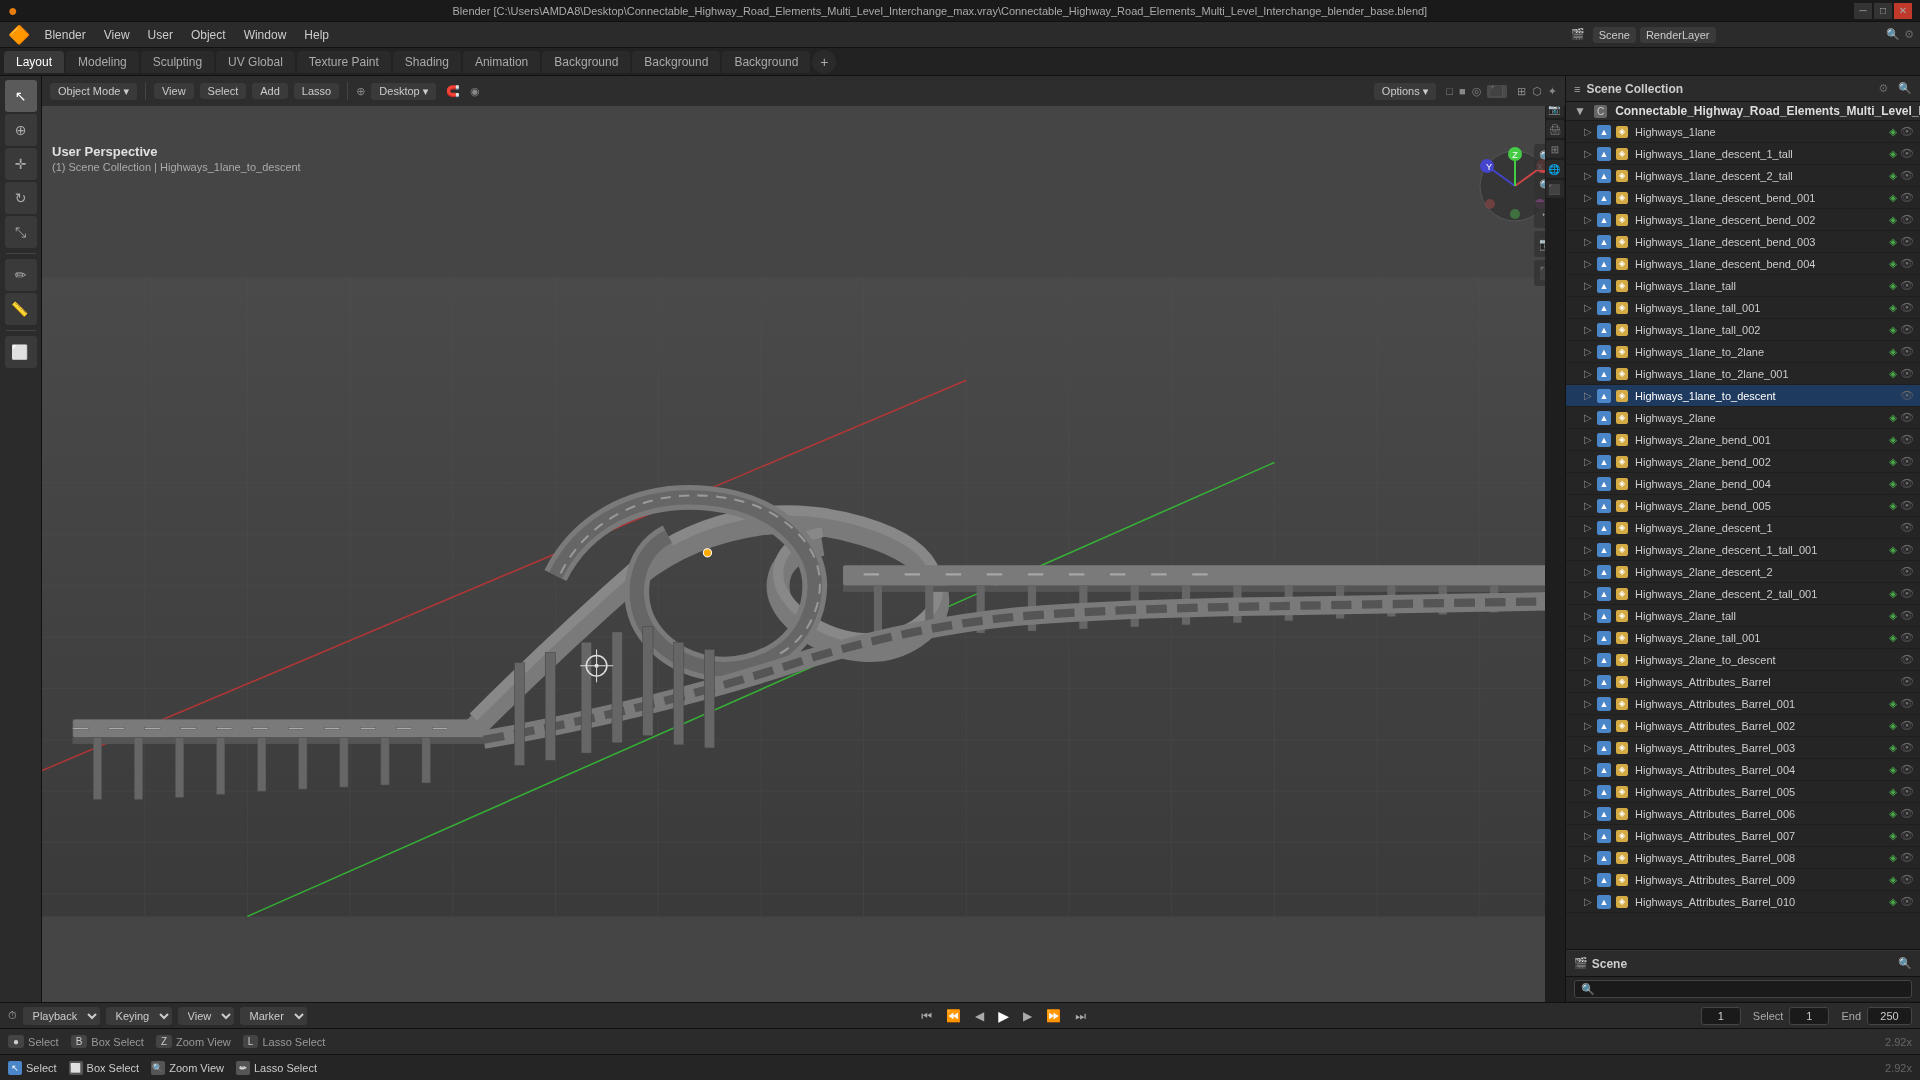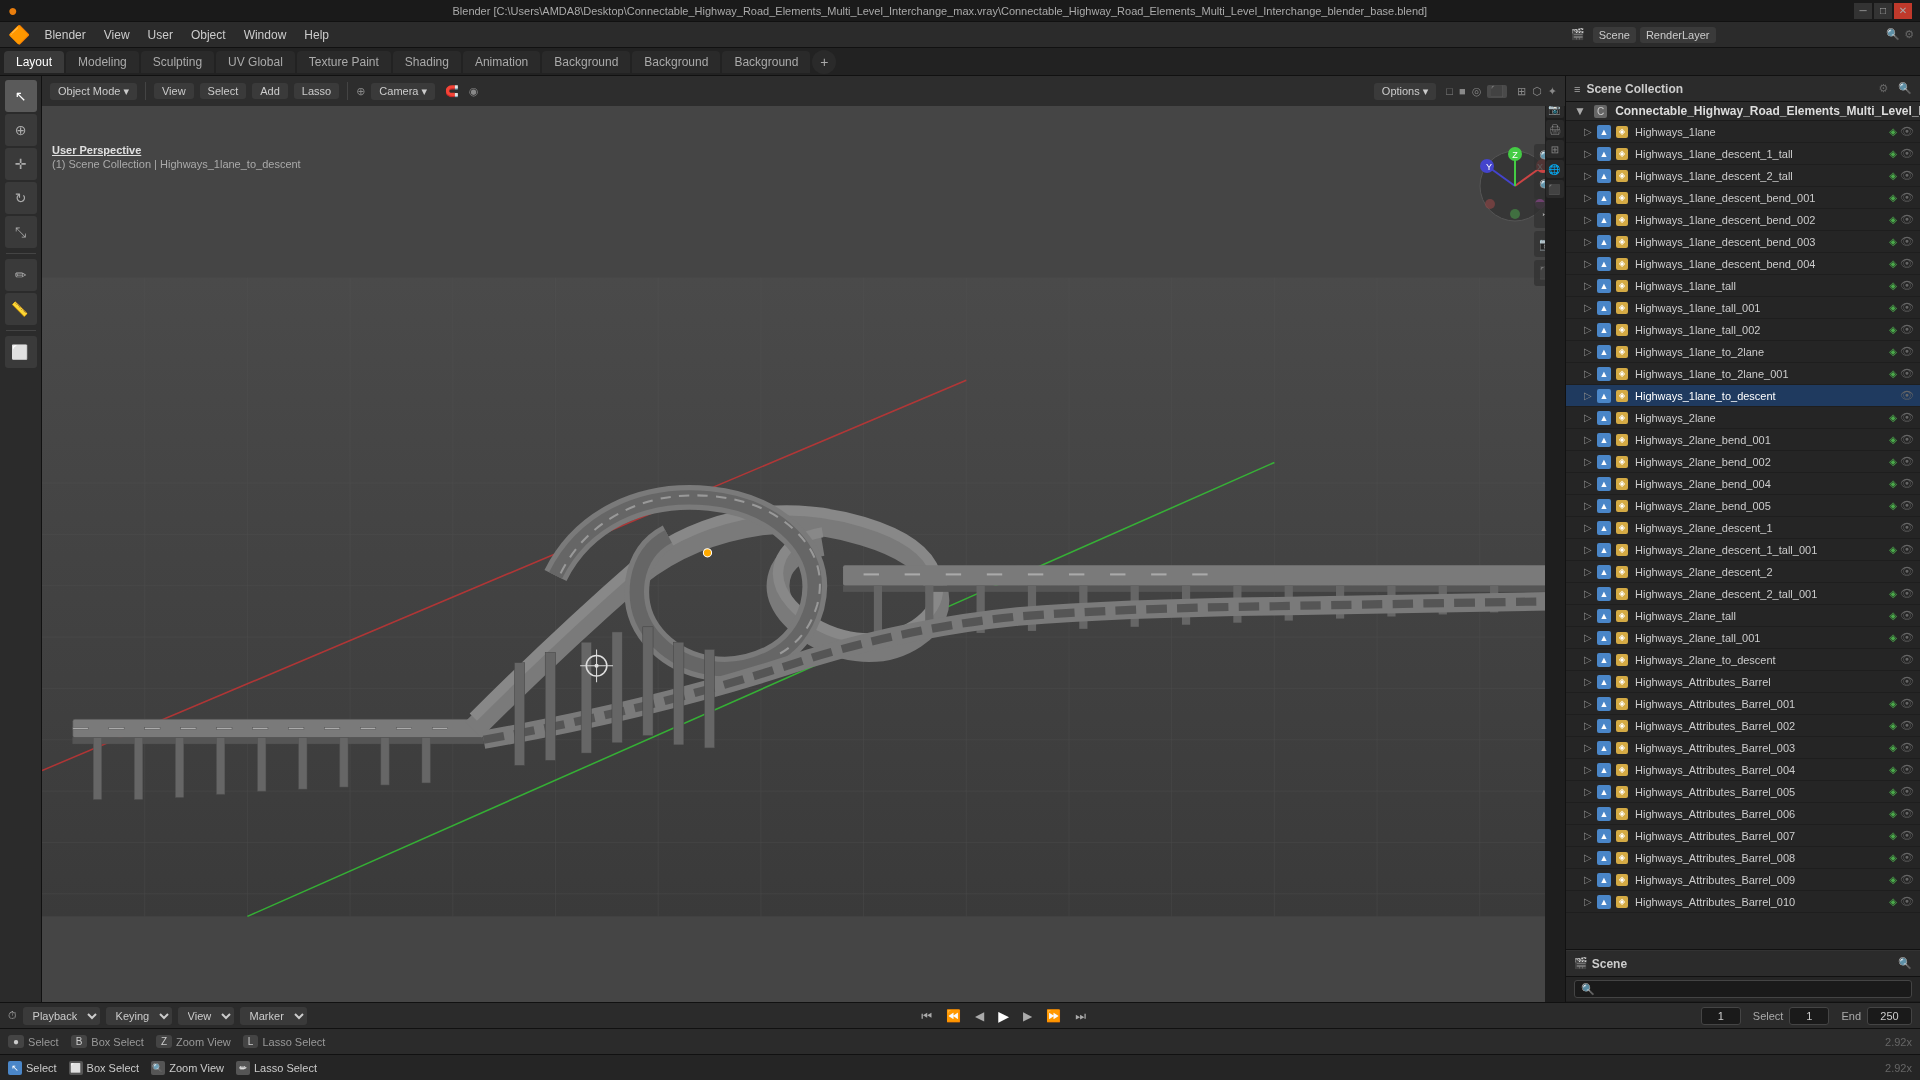--- a/index.html
+++ b/index.html
@@ -535,21 +535,21 @@
 
   <div id="viewport-header">
     <button class="vp-header-btn">Object Mode ▾</button>
     <div class="vp-header-sep"></div>
     <button class="vp-header-btn">View</button>
     <button class="vp-header-btn">Select</button>
     <button class="vp-header-btn">Add</button>
     <button class="vp-header-btn">Lasso</button>
     <div class="vp-header-sep"></div>
     <span style="font-size:11px; color:#888;">⊕</span>
-    <button class="vp-header-btn">Camera ▾</button>
+    <button class="vp-header-btn">Desktop ▾</button>
     <span style="font-size:11px; color:#888; margin-left:4px;">🧲</span>
     <span style="font-size:11px; color:#888; margin-left:4px;">◉</span>
     <span style="flex:1;"></span>
     <button class="vp-header-btn">Options ▾</button>
     <span style="font-size:11px; color:#888; margin-left:4px;">□</span>
     <span style="font-size:11px; color:#888;">■</span>
     <span style="font-size:11px; color:#888;">◎</span>
     <span style="font-size:11px; color:#fff; background:#4a4a4a; border-radius:2px; padding:0 3px;">⬛</span>
     <span style="font-size:11px; color:#888; margin-left:4px;">⊞</span>
     <span style="font-size:11px; color:#888;">⬡</span>
@@ -695,21 +695,21 @@
         <circle r="10" fill="none" stroke="#ddd" stroke-width="1.5"></circle>
         <line x1="0" y1="-16" x2="0" y2="16" stroke="#ddd" stroke-width="1"></line>
         <line x1="-16" y1="0" x2="16" y2="0" stroke="#ddd" stroke-width="1"></line>
         <circle r="2" fill="#ddd"></circle>
       </g>
 
       <circle cx="648" cy="268" r="4" fill="#ffaa00" stroke="#fff" stroke-width="1"></circle>
     </svg>
 
     <div class="vp-overlay-text">
-      <div style="font-size:11px; color:#e0e0e0; font-weight:bold;text-decoration:underline;">User Perspective</div>
+      <div style="font-size:13px; color:#e0e0e0; font-weight:bold;">User Perspective</div>
       <div style="font-size:11px; color:#aaa; margin-top:2px;">(1) Scene Collection | Highways_1lane_to_descent</div>
     </div>
 
     <div id="nav-gizmo">
       <svg width="80" height="80" viewBox="0 0 80 80">
         <circle cx="40" cy="40" r="35" fill="rgba(40,40,40,0.5)" stroke="#555" stroke-width="1"></circle>
 
         <line x1="40" y1="40" x2="65" y2="22" stroke="#cc4444" stroke-width="2"></line>
         <circle cx="68" cy="20" r="7" fill="#cc4444"></circle>
         <text x="65" y="24" fill="#fff" font-size="9" text-anchor="middle">X</text>

